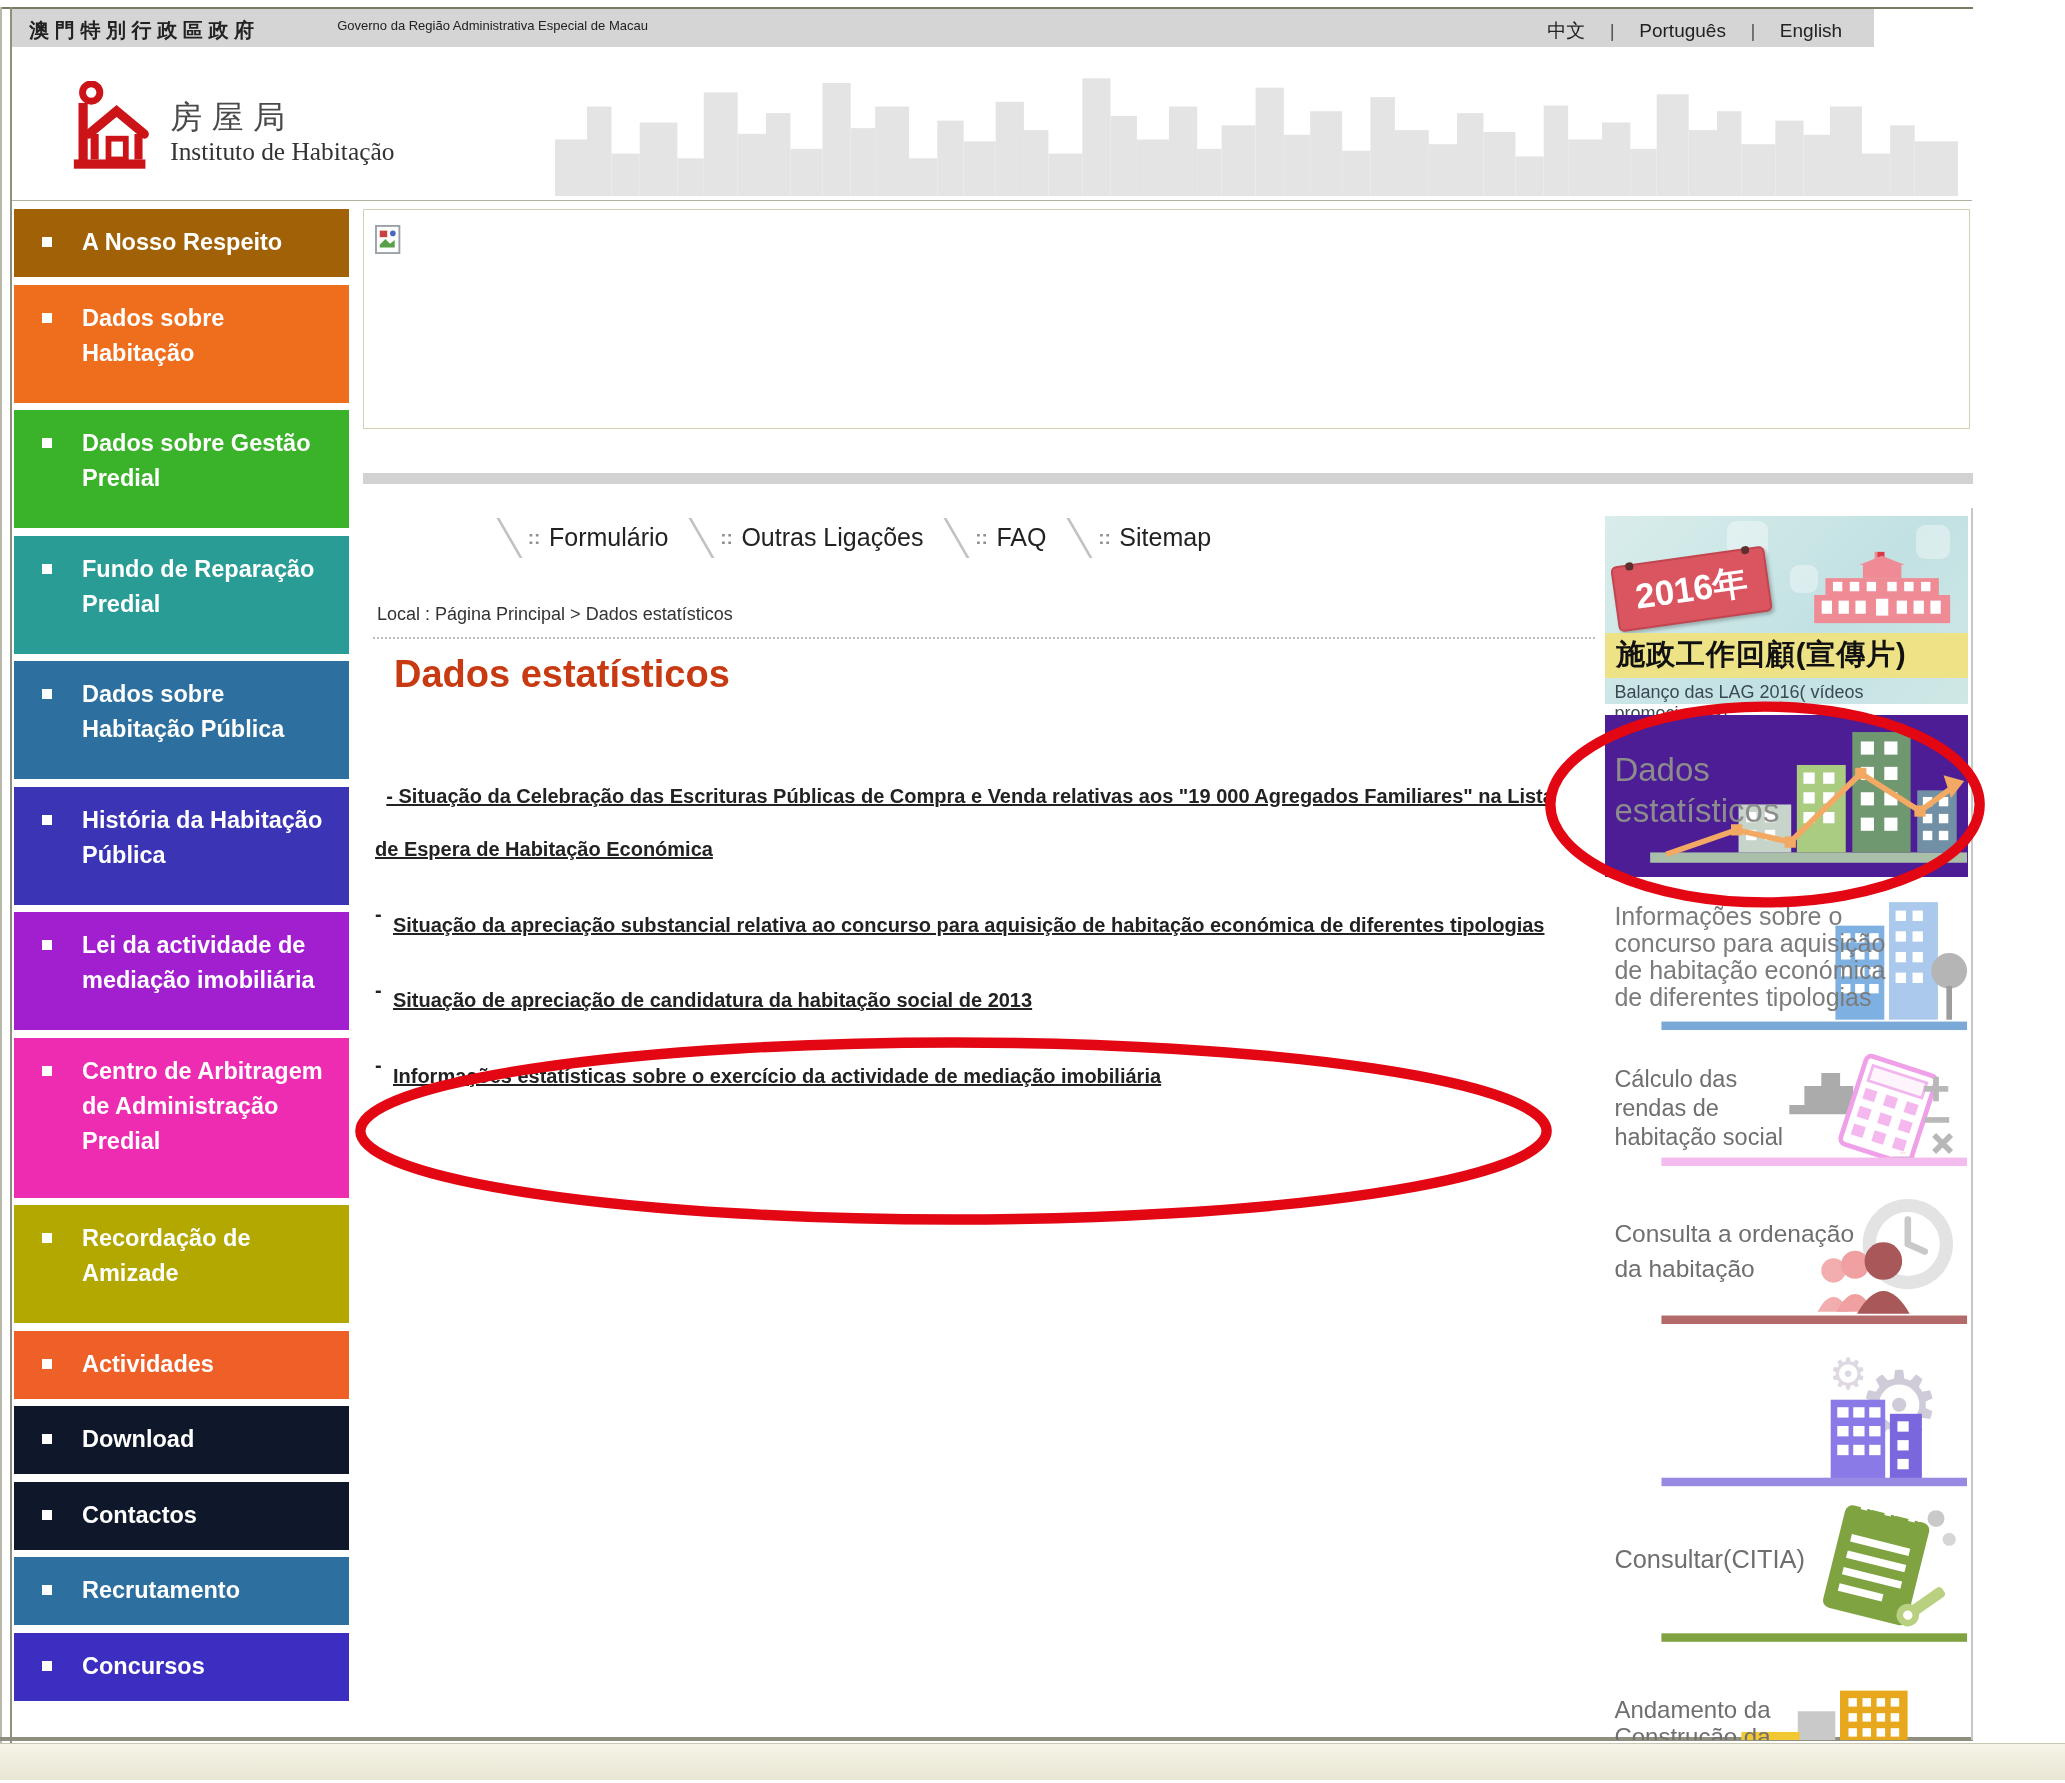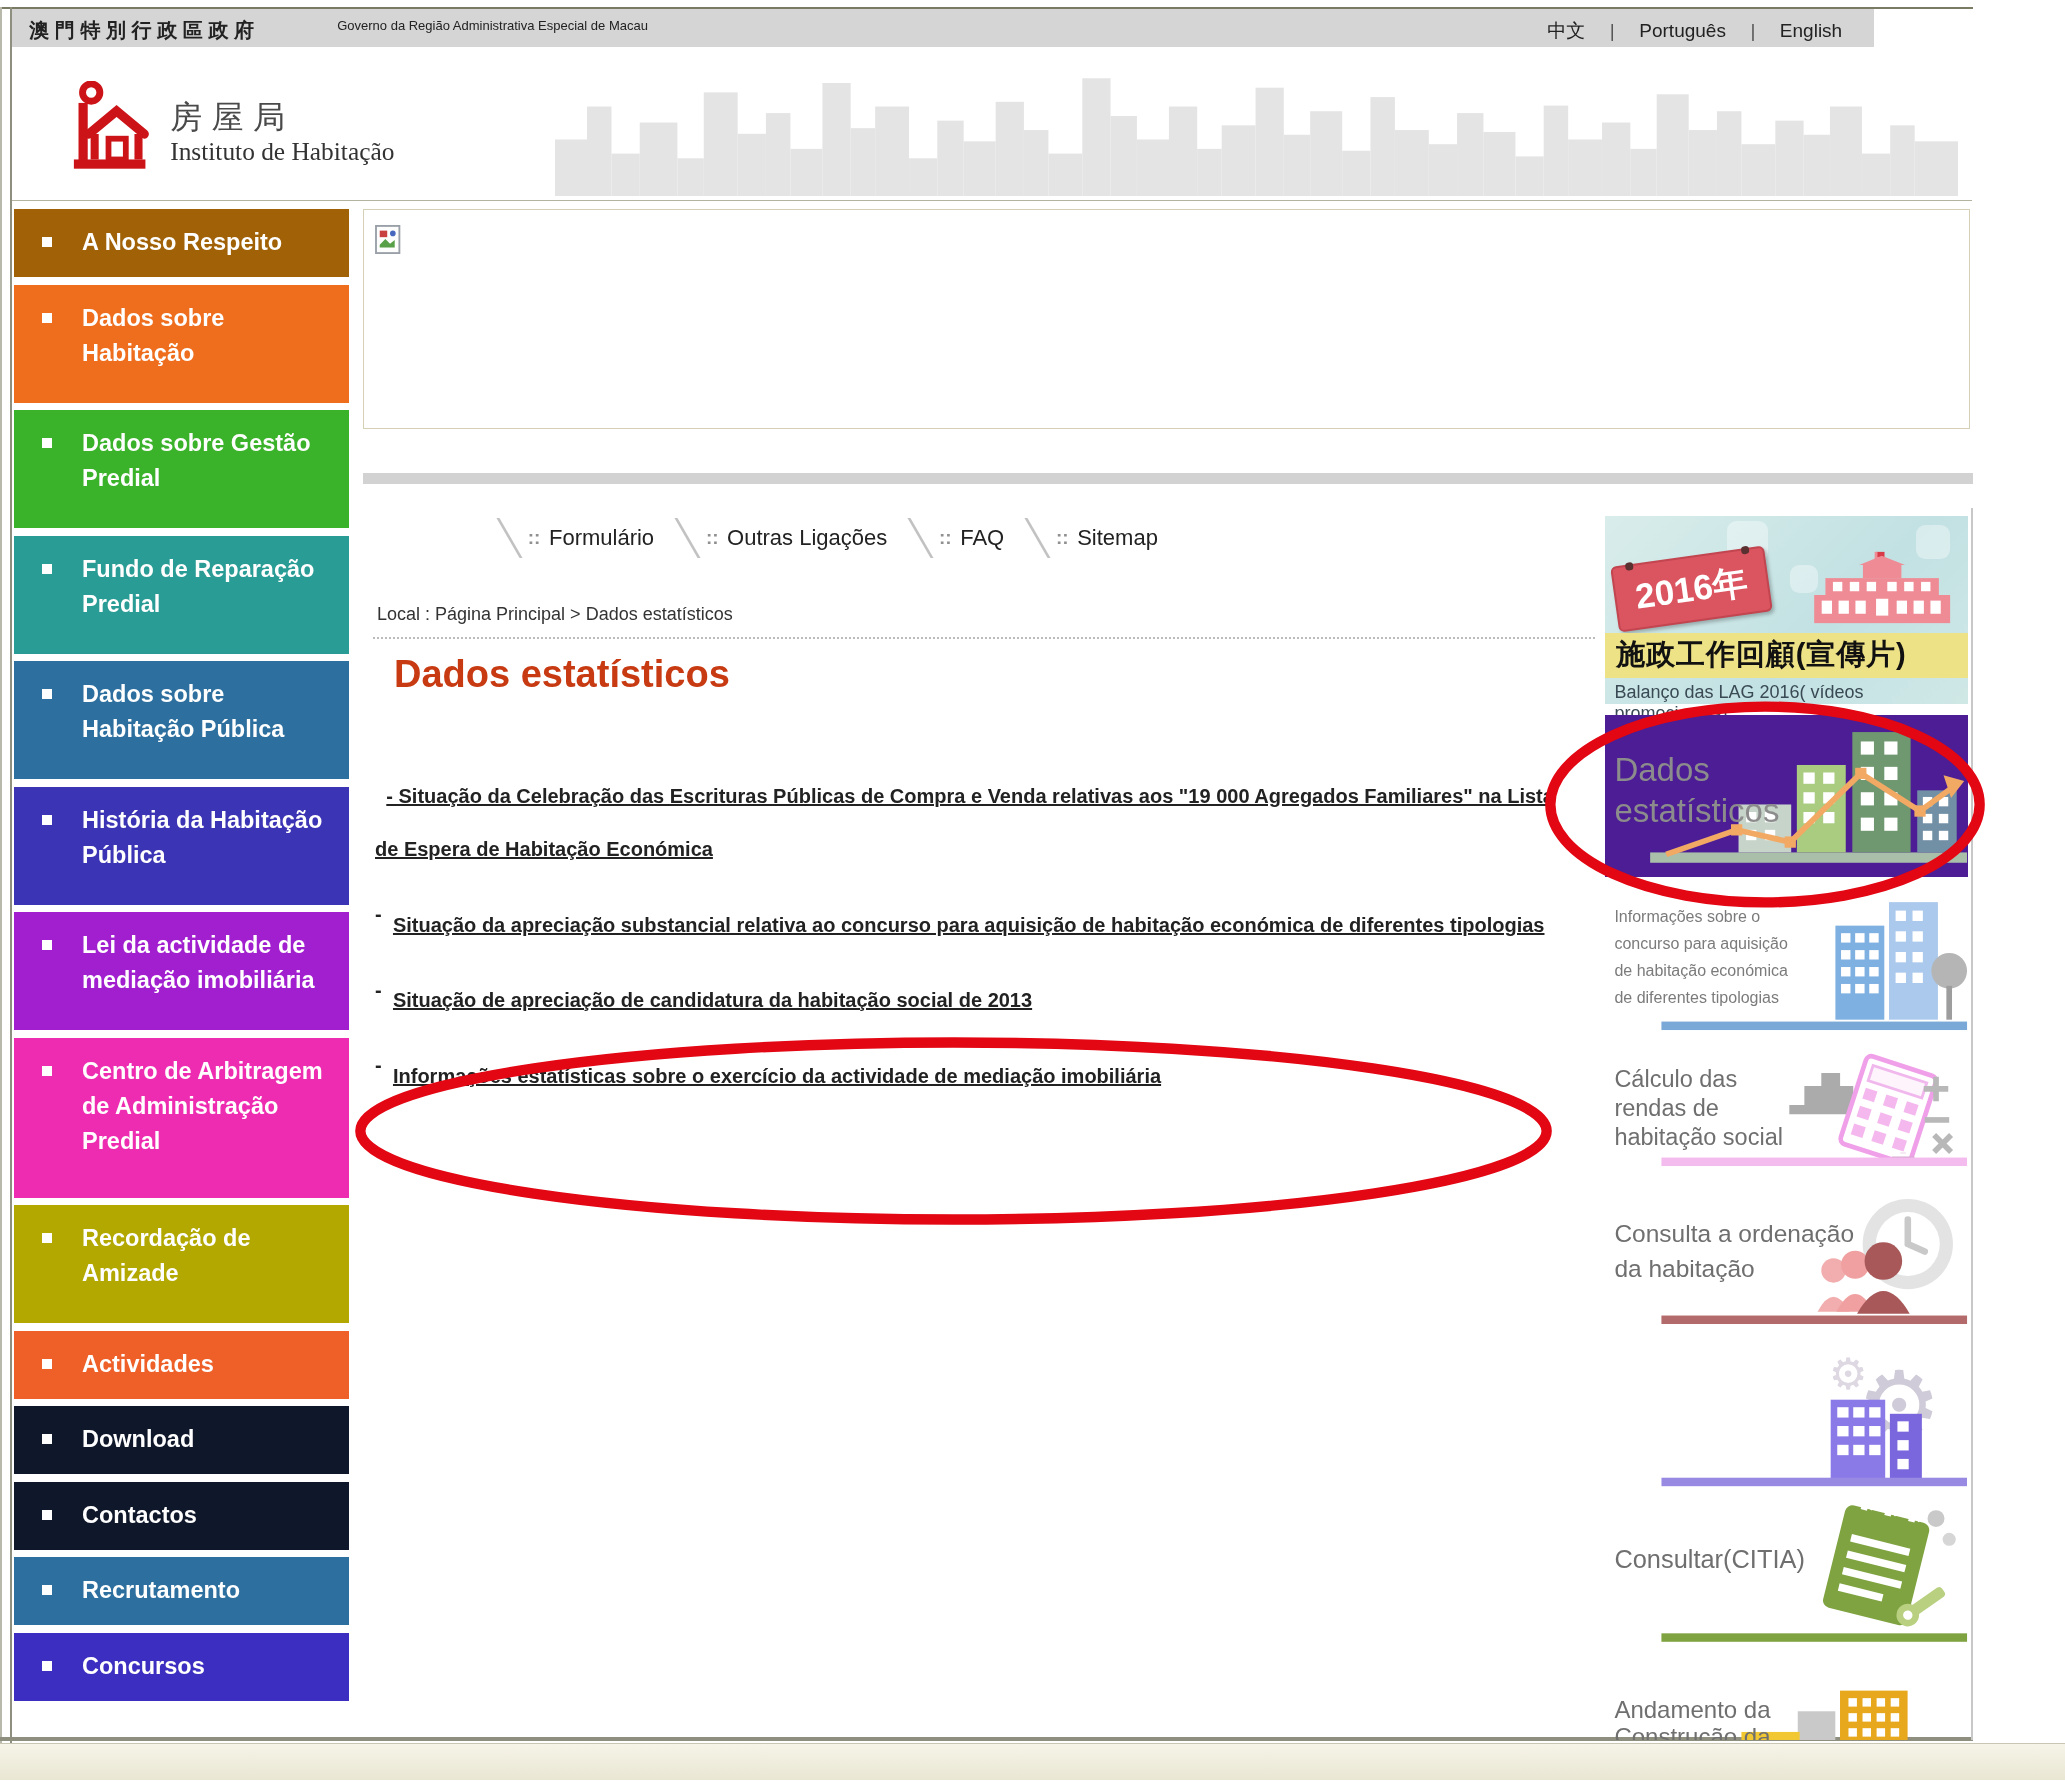--- a/index.html
+++ b/index.html
@@ -38,21 +38,21 @@
   
   .topbox{position:absolute;left:363px;top:209px;width:1605px;height:218px;background:#fff;border:0.9px solid #d5cfb6;}
   .brokenimg{position:absolute;left:11.3px;top:15px;}
 
   
   .divider{position:absolute;left:363px;top:473px;width:1610px;height:11.3px;background:#d2d2d2;}
   .tabs{position:absolute;left:508px;top:517px;height:41px;display:flex;align-items:center;}
   .tab{display:flex;align-items:center;margin-right:32px;}
   .slash{width:2.8px;height:40px;background:#c2c2c2;transform:skewX(30deg);margin-right:17px;}
   .dots{font-size:19px;font-weight:bold;color:#909090;margin-right:8.5px;letter-spacing:0;}
-  .tab-label{font-size:22px;color:#222;cursor:pointer;}
+  .tab-label{font-size:25px;color:#222;cursor:pointer;}
 
   
   .breadcrumb{position:absolute;left:377px;top:604px;font-size:18px;color:#333;cursor:pointer;}
   .dotline{position:absolute;left:373px;top:637px;width:1222px;border-top:2.8px dotted #bcbcbc;}
   .page-title{position:absolute;left:394px;top:653px;font-size:38px;font-weight:bold;color:#c73a12;margin:0;}
 
   
   .links{position:absolute;left:375px;top:770px;width:1198px;}
   .link-row{font-size:20px;font-weight:bold;color:#222;line-height:53px;margin-bottom:22.6px;}
   .link-row .bullet{display:inline-block;position:relative;top:-10.4px;margin-right:11.3px;text-decoration:none;}
@@ -71,21 +71,21 @@
   .band{position:absolute;left:0;top:117px;width:100%;height:45px;background:#eee286;display:flex;align-items:center;}
   .band-text{margin-left:11.3px;font-size:29px;font-weight:bold;color:#111;letter-spacing:0.9px;}
   .band-sub{position:absolute;left:9.4px;top:166px;font-size:18px;color:#3a4a55;}
   .palace{position:absolute;right:13px;top:34px;}
 
   
   .rail-lines{position:absolute;left:9.4px;color:#7b7b7b;}
   .bDados{top:207px;height:162px;background:#4c1d95;}
   .bDados .rail-lines{top:34px;font-size:33px;line-height:41px;color:#8c8c8c;}
   .bConc{top:391px;height:137px;}
-  .bConc .rail-lines{top:3.8px;font-size:16px;line-height:27px;}
+  .bConc .rail-lines{top:3.8px;font-size:25px;line-height:27px;}
   .bCalc{top:544px;height:118px;}
   .bCalc .rail-lines{top:13px;font-size:23.5px;line-height:29px;color:#6f6f6f;}
   .bOrd{top:687px;height:132px;}
   .bOrd .rail-lines{top:21px;font-size:24.5px;line-height:35px;color:#6f6f6f;}
   .bPlano{top:840px;height:141px;}
   .bPlano .rail-lines{top:15px;font-size:22px;line-height:25.4px;}
   .bCitia{top:984px;height:151px;}
   .bCitia .rail-lines{top:53px;font-size:25.4px;color:#6f6f6f;}
   .bAnd{top:1177px;height:92px;}
   .bAnd .rail-lines{top:11.3px;font-size:24px;line-height:27px;color:#6f6f6f;}

